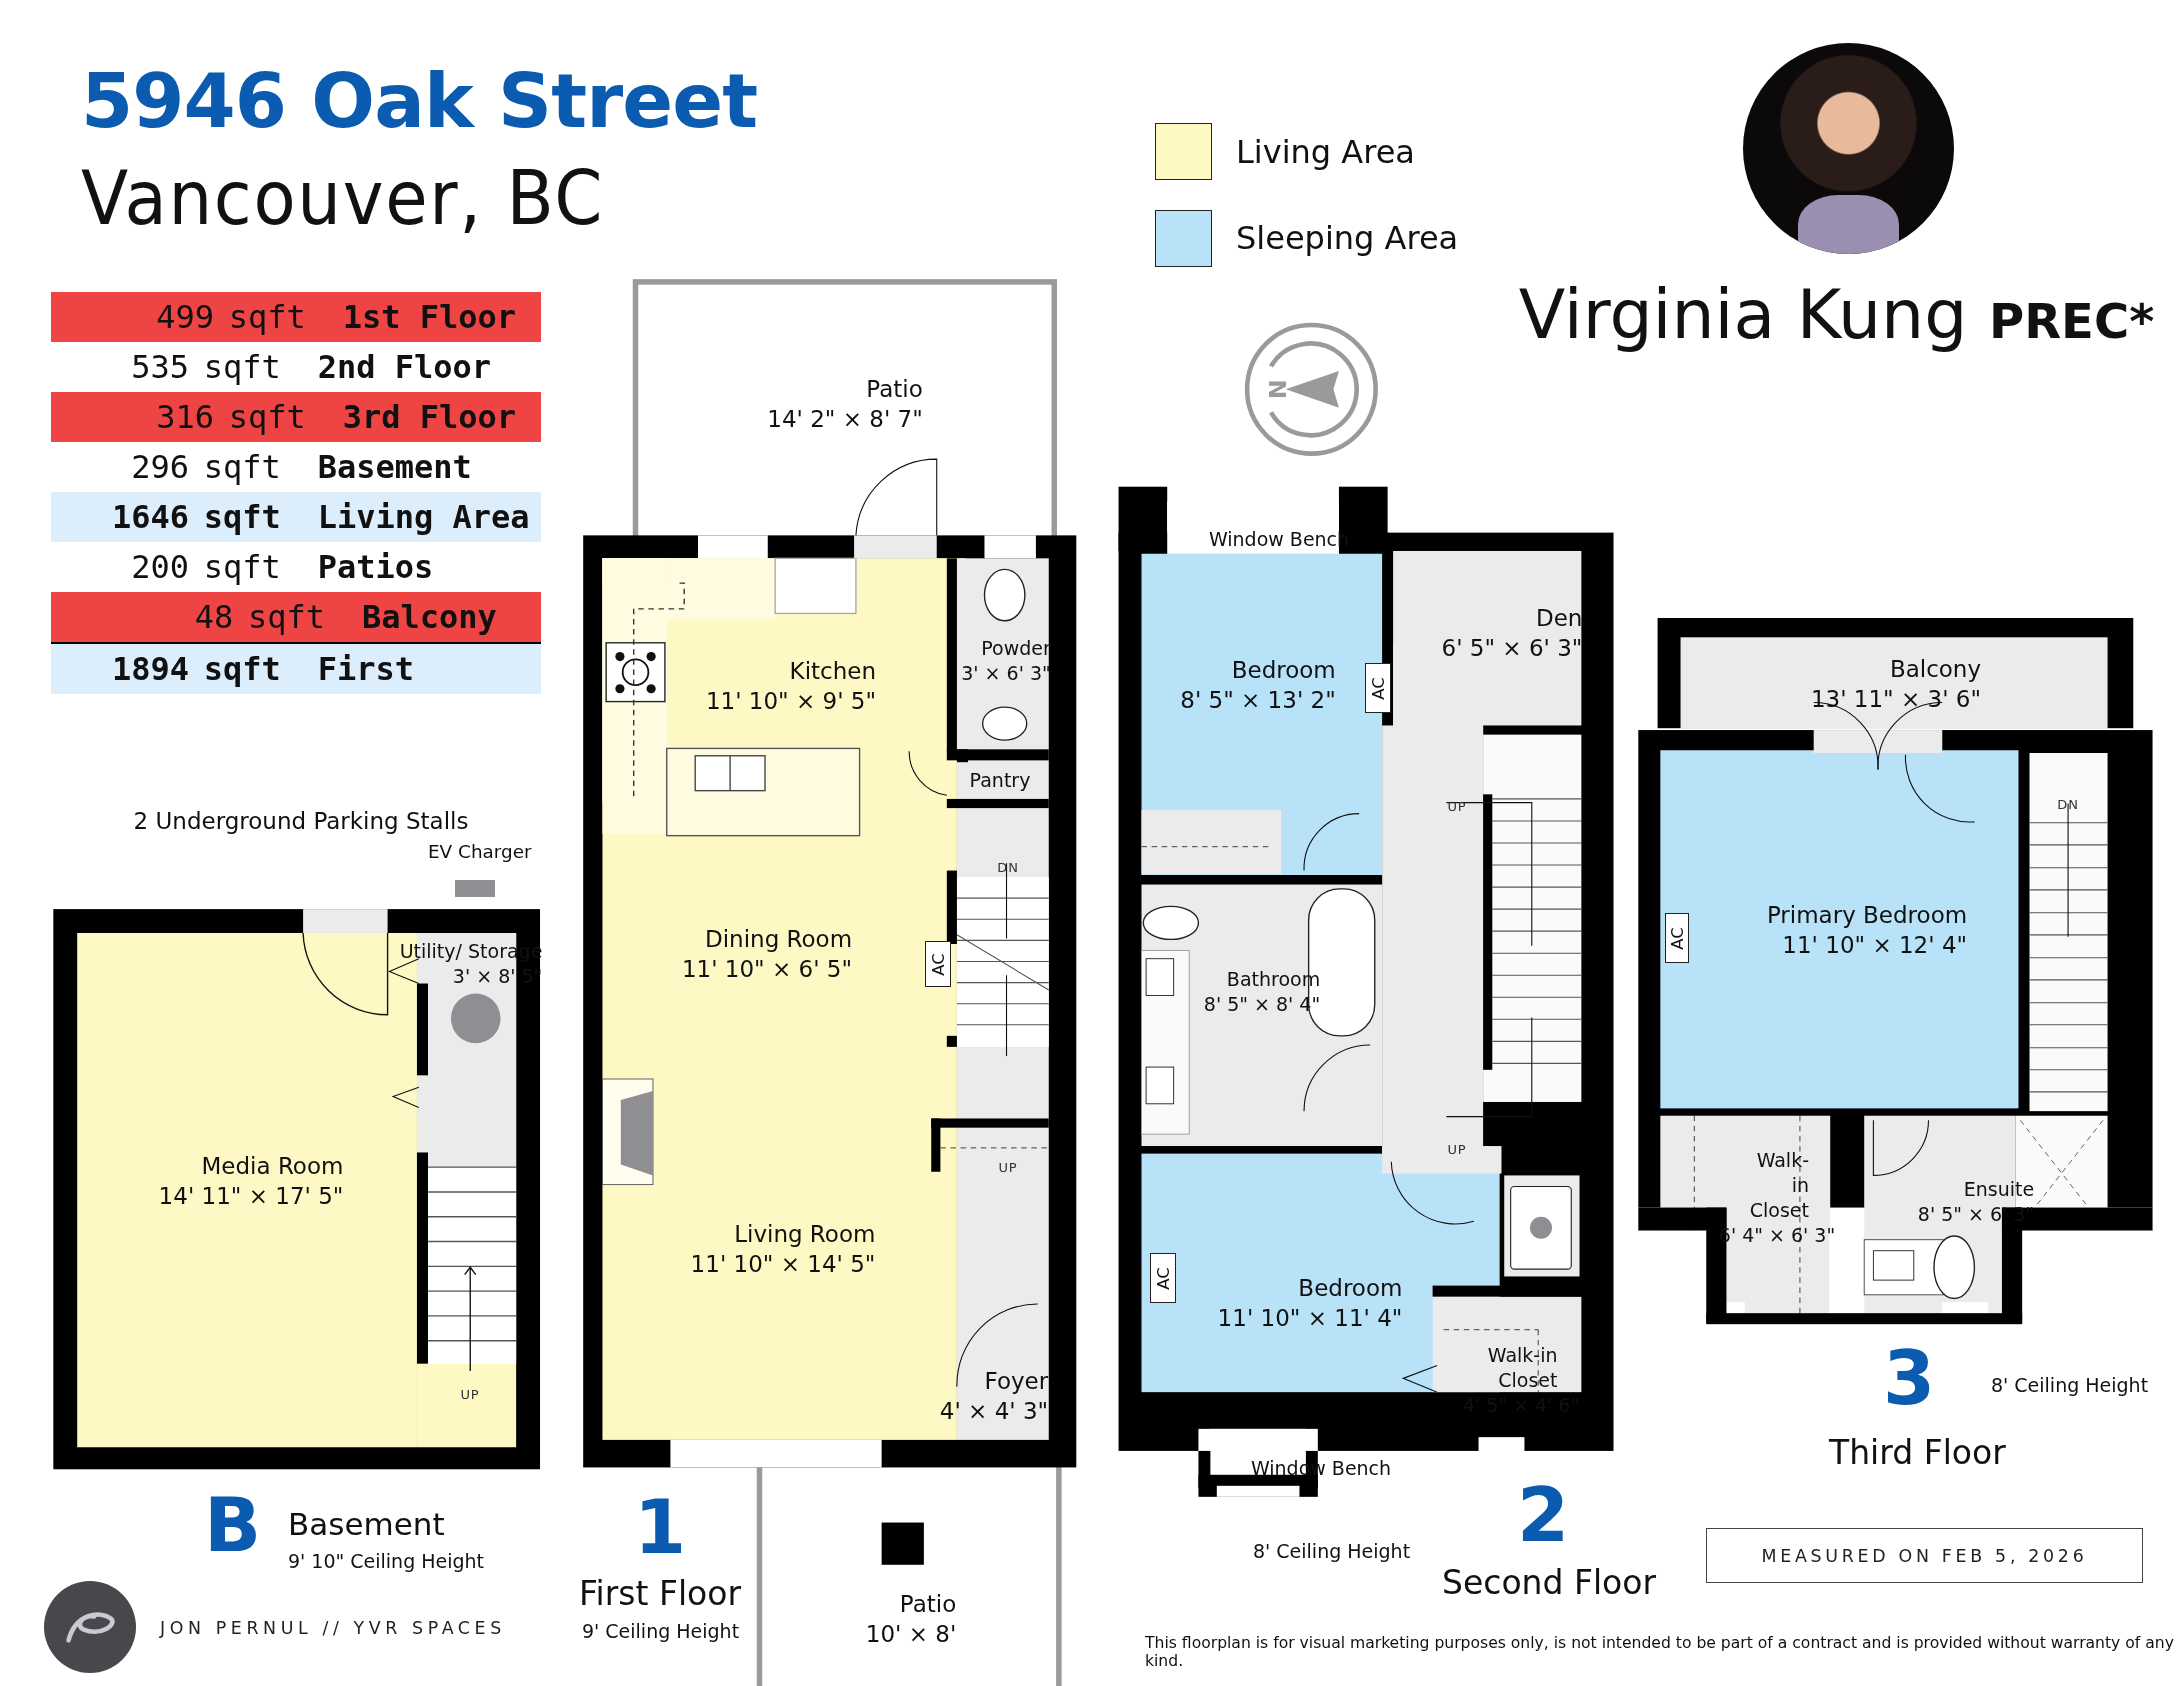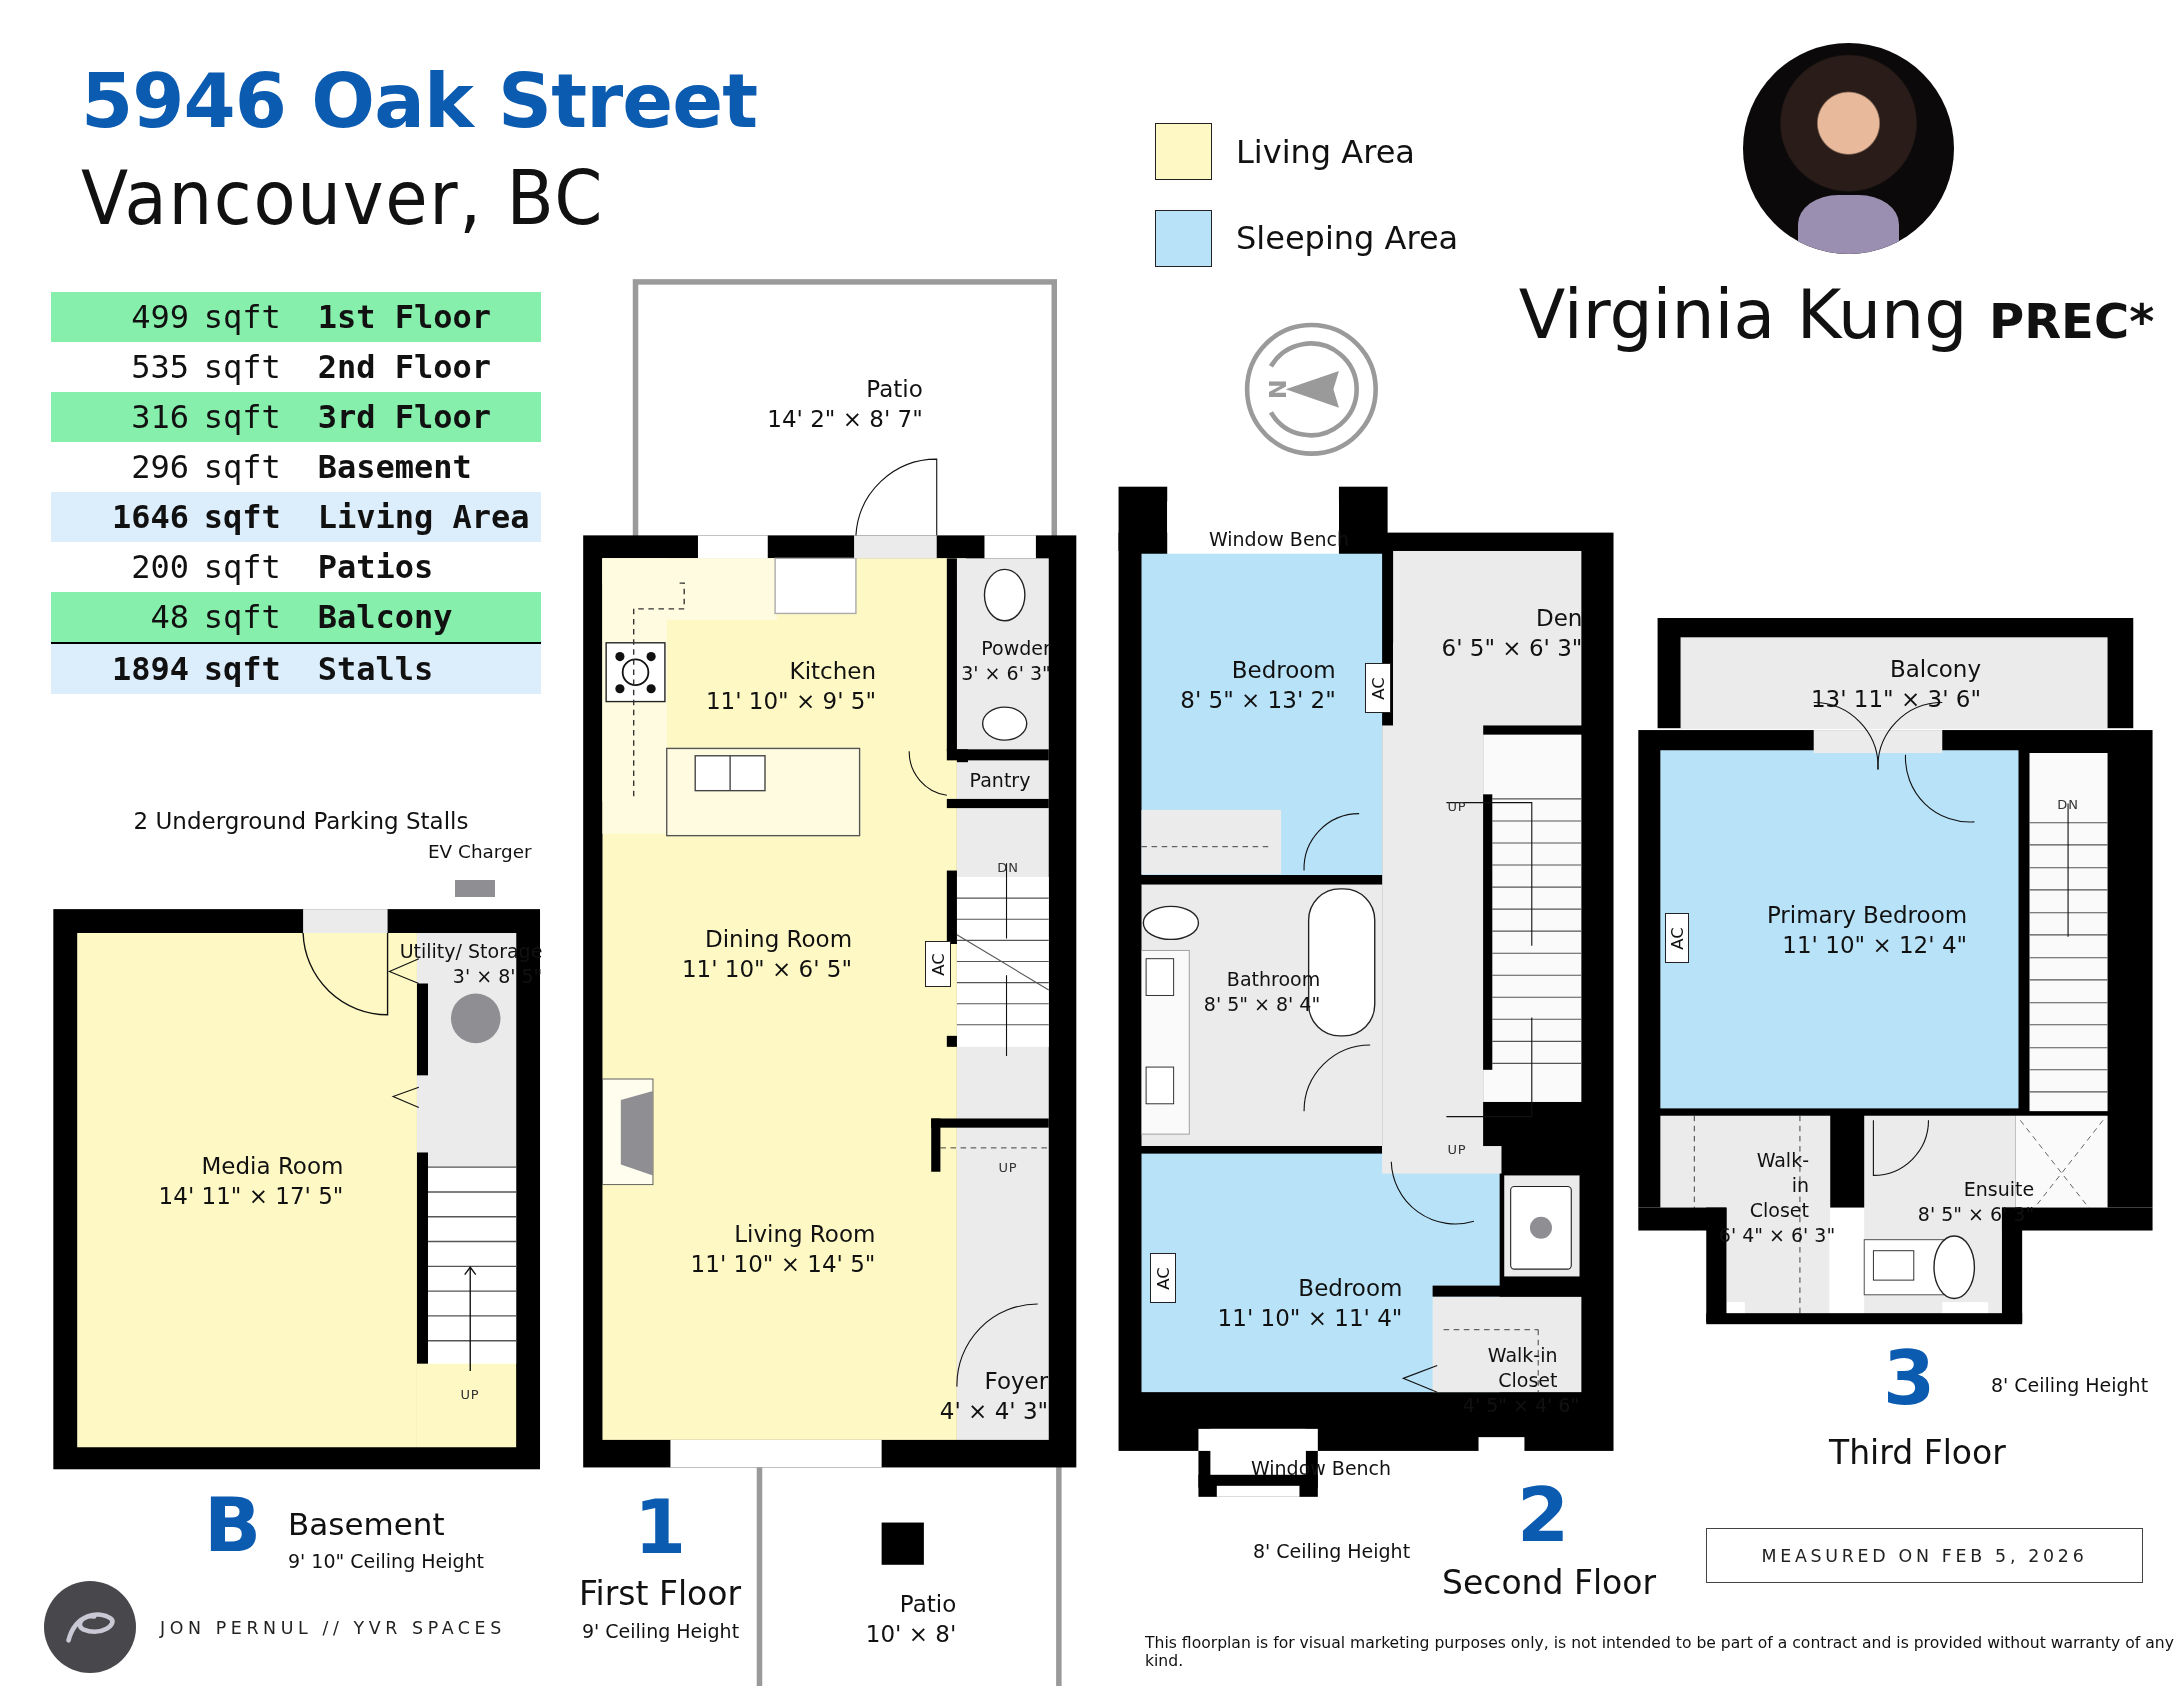--- a/index.html
+++ b/index.html
@@ -2,21 +2,21 @@
 <html style="font-size:14.7px"><head>
 <meta charset="utf-8">
 <style>
   html, body { margin:0; padding:0; background:#ffffff; }
   body { width:2182px; height:1686px; position:relative; overflow:hidden; font-family:"DejaVu Sans", sans-serif; color:#111; }
   .abs { position:absolute; }
   .title-street { left:81px; top:57px; font-family:"DejaVu Sans", sans-serif; font-weight:bold; font-size:75px; color:#0b5bb0; letter-spacing:-0.9px; }
   .title-city { left:81px; top:154px; font-family:"DejaVu Sans", sans-serif; font-weight:normal; font-size:75px; color:#111; letter-spacing:1.8px; transform:scaleX(0.92); transform-origin:left; }
   .area-table { left:51px; top:292px; width:490px; }
   .area-row { height:50px; display:flex; align-items:center; font-family:"DejaVu Sans Mono", monospace; font-size:32px; }
-  .area-row.shade-light { background:#86efac; }
+  .area-row.shade-light { background:#ef4444;justify-content:center; }
   .area-row.shade-mid { background:#dcedfb; }
   .area-row.total { border-top:2.8px solid #000; }
   .area-num { width:138px; text-align:right; }
   .area-unit { width:103px; padding-left:14.7px; }
   .area-label { padding-left:11px; font-weight:bold; }
   .area-row.bold .area-num, .area-row.bold .area-unit { font-weight:bold; }
   .legend { left:1155px; top:122px; }
   .legend-item { display:flex; align-items:center; height:59px; margin-bottom:27.5px; }
   .swatch { width:57px; height:57px; border:1.8px solid #222; box-sizing:border-box; }
   .legend-label { margin-left:24px; font-size:32px; }
@@ -81,21 +81,21 @@
     <span class="area-label">Patios</span>
   </div>
   <div class="area-row shade-light">
     <span class="area-num">48</span>
     <span class="area-unit">sqft</span>
     <span class="area-label">Balcony</span>
   </div>
   <div class="area-row shade-mid bold total">
     <span class="area-num">1894</span>
     <span class="area-unit">sqft</span>
-    <span class="area-label">Stalls</span>
+    <span class="area-label">First</span>
   </div>
 </div>
 
 <div class="abs legend">
   <div class="legend-item">
     <div class="swatch" style="background:#fef9c4"></div>
     <span class="legend-label">Living Area</span>
   </div>
   <div class="legend-item">
     <div class="swatch" style="background:#b8e2f8"></div>

